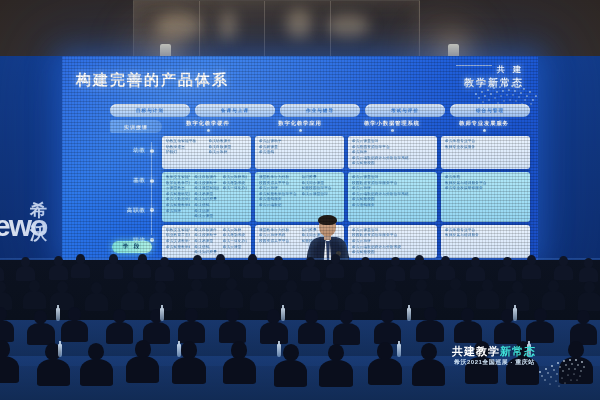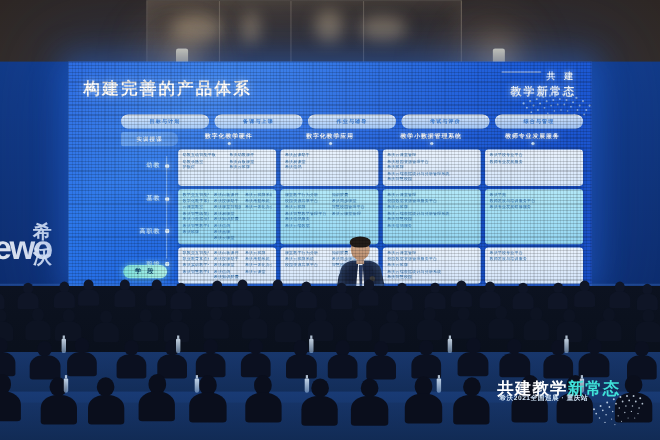--- a/index.html
+++ b/index.html
@@ -177,21 +177,21 @@
   .chairrow{position:absolute;left:-10px;right:-10px;height:46px;
     background:linear-gradient(180deg,#1a3d7a,#13305f);opacity:.85;}
   .head{position:absolute;border-radius:50% 50% 46% 46%;}
   .shoulders{position:absolute;border-radius:44% 44% 10% 10%;}
   .bottle{position:absolute;width:4px;height:13px;border-radius:1px 1px 2px 2px;
     background:linear-gradient(180deg,rgba(225,240,255,.85),rgba(160,195,235,.55));}
   .bottle::before{content:"";position:absolute;left:1px;top:-3px;width:2px;height:3px;background:rgba(215,232,250,.8);}
 
   
   .watermark{position:absolute;right:8px;bottom:8px;width:150px;height:54px;}
-  .wm-l1{position:absolute;left:10px;top:6px;font-size:15px;font-weight:bold;letter-spacing:1px;}
+  .wm-l1{position:absolute;left:10px;top:6px;font-size:11px;font-weight:bold;letter-spacing:1px;}
   .wm-l1 .a{color:#ffffff;}
   .wm-l1 .b{color:#3fe0d8;}
   .wm-l2{position:absolute;left:12px;top:20px;font-size:6px;font-weight:bold;letter-spacing:.5px;color:#cfe2f4;}
   .wm-fan{position:absolute;right:2px;top:4px;width:58px;height:48px;opacity:.92;}
 </style>
 </head>
 <body>
 
 <div class="stage">
 

